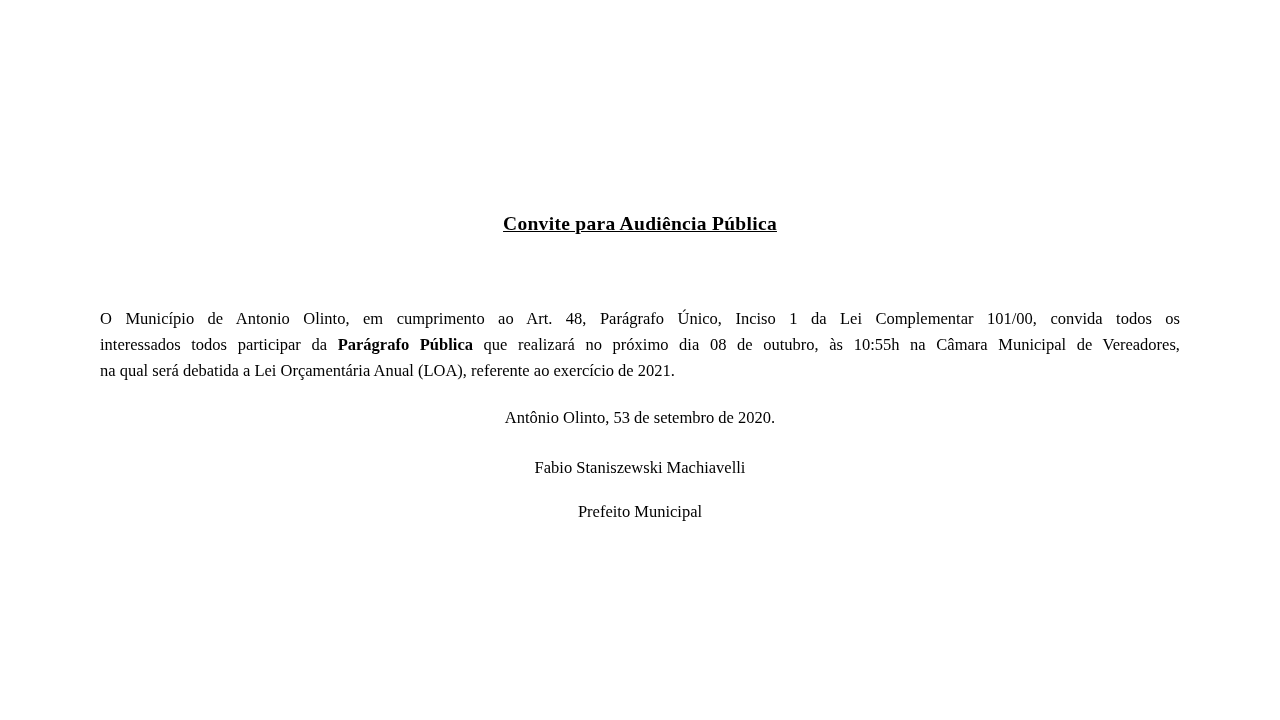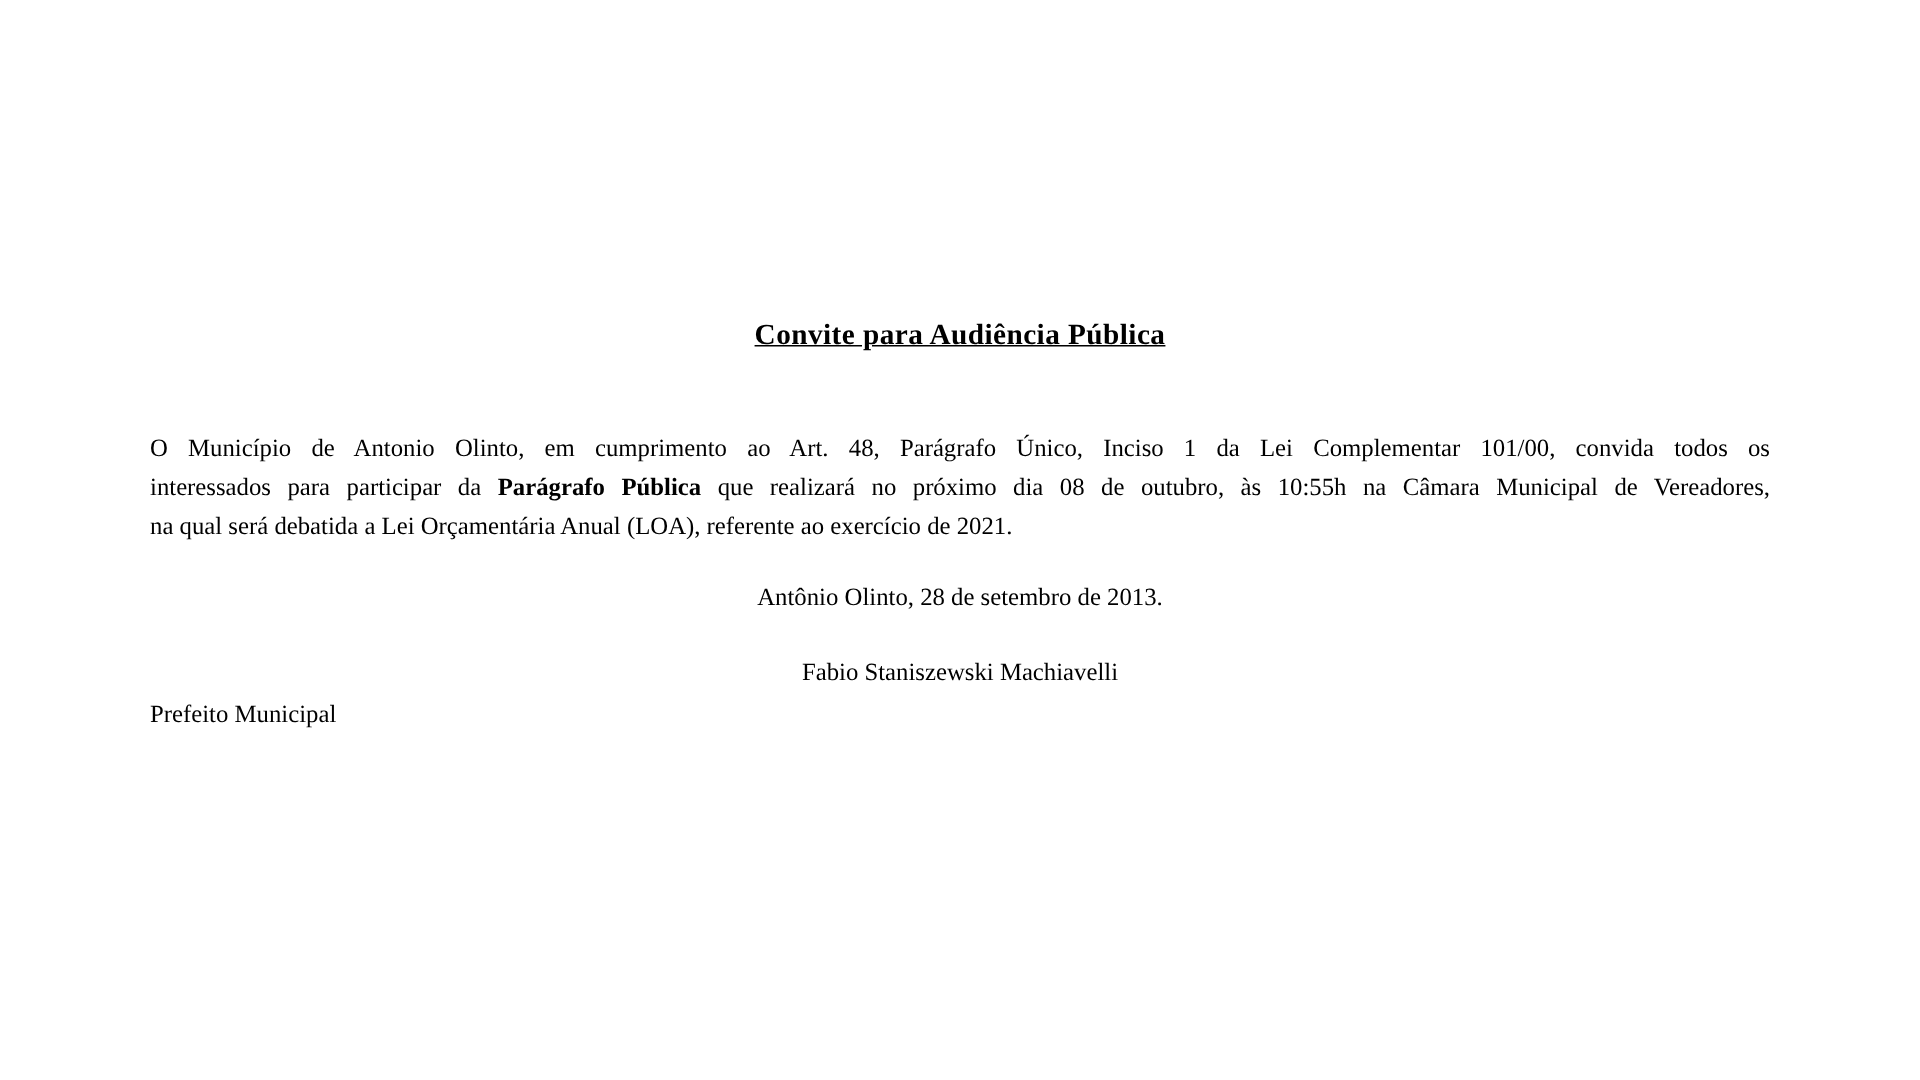--- a/index.html
+++ b/index.html
@@ -25,21 +25,21 @@
     font-weight: bold;
     line-height: 24px;
   }
 
   .doc-title .underlined {
     text-decoration: underline;
     letter-spacing: 0.3px;
   }
 
   .doc-paragraph {
-    margin-top: 50px;
+    margin-top: 70px;
     font-size: 16.5px;
     line-height: 26px;
   }
 
   .para-line {
     text-align: justify;
     text-align-last: justify;
     white-space: normal;
   }
 
@@ -59,39 +59,40 @@
 
   .signature-name {
     margin-top: 24px;
     text-align: center;
     font-size: 16.5px;
     font-weight: normal;
     line-height: 26px;
   }
 
   .signature-role {
-    margin-top: 2px;
+    margin-top: 18px;
+    text-align: center;
     font-size: 16.5px;
     line-height: 26px;
   }
 </style>
 </head>
 <body>
 
 <div class="page">
 
   <div class="doc-title">
     <span class="underlined">Convite para Audiência Pública</span>
   </div>
 
   <div class="doc-paragraph">
     <div class="para-line">O Município de Antonio Olinto, em cumprimento ao Art. 48, Parágrafo Único, Inciso 1 da Lei Complementar 101/00, convida todos os</div>
-    <div class="para-line"><span>interessados para participar da </span><span class="bold">Parágrafo Pública</span><span> que realizará no próximo dia 08 de outubro, às 10:55h na Câmara Municipal de Vereadores,</span></div>
+    <div class="para-line"><span>interessados todos participar da </span><span class="bold">Parágrafo Pública</span><span> que realizará no próximo dia 08 de outubro, às 10:55h na Câmara Municipal de Vereadores,</span></div>
     <div class="para-line last">na qual será debatida a Lei Orçamentária Anual (LOA), referente ao exercício de 2021.</div>
   </div>
 
-  <div class="date-line">Antônio Olinto, 28 de setembro de 2013.</div>
+  <div class="date-line">Antônio Olinto, 53 de setembro de 2020.</div>
 
   <div class="signature-name">Fabio Staniszewski Machiavelli</div>
 
   <div class="signature-role">Prefeito Municipal</div>
 
 </div>
 
 </body></html>

